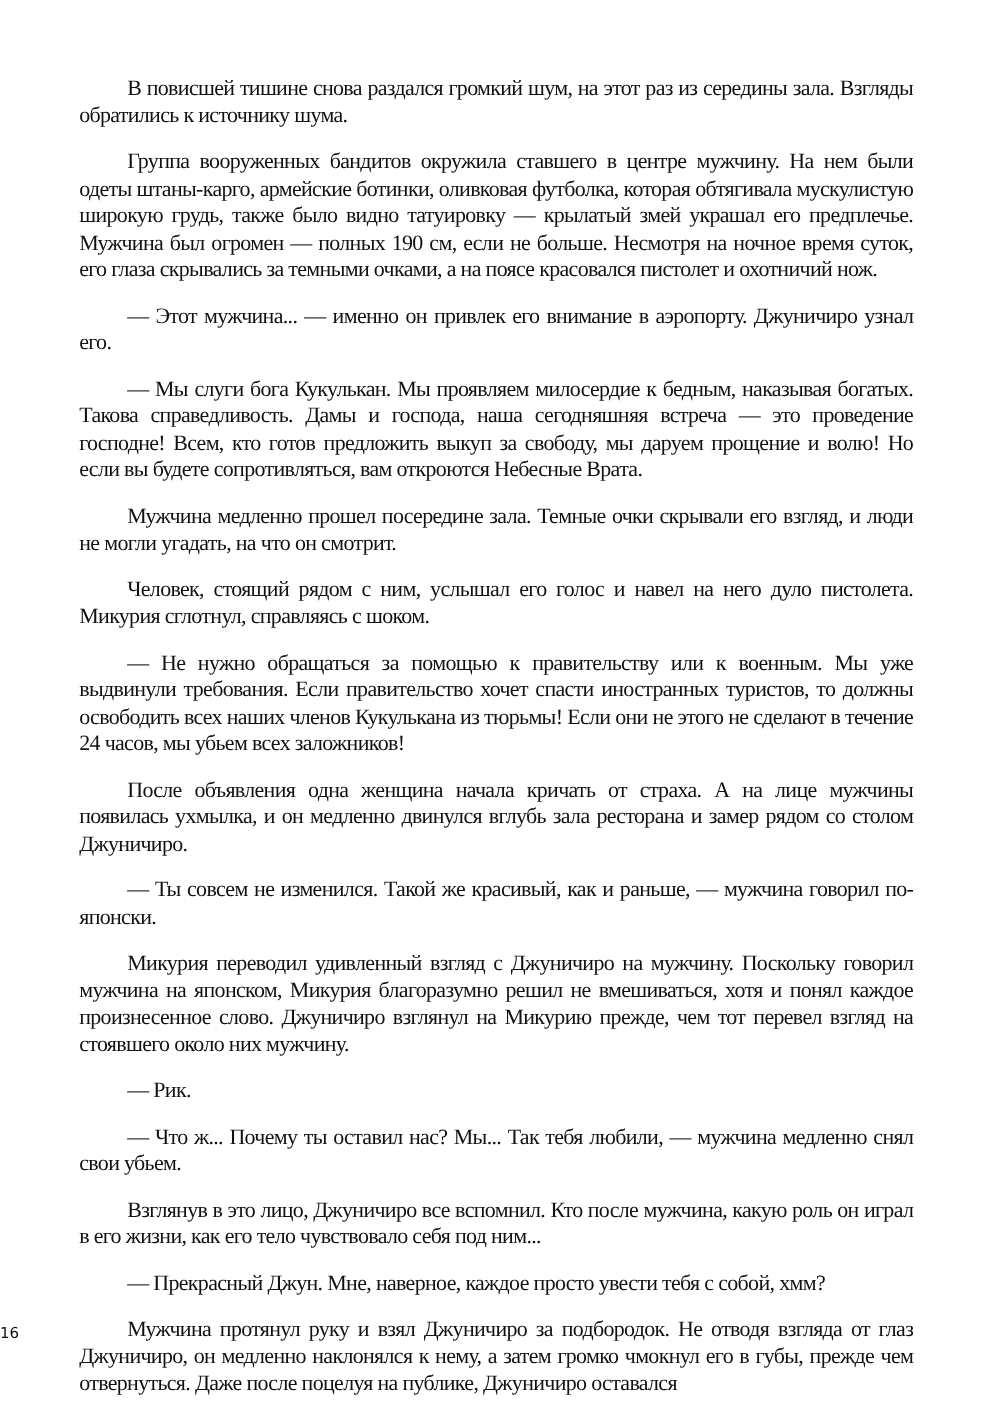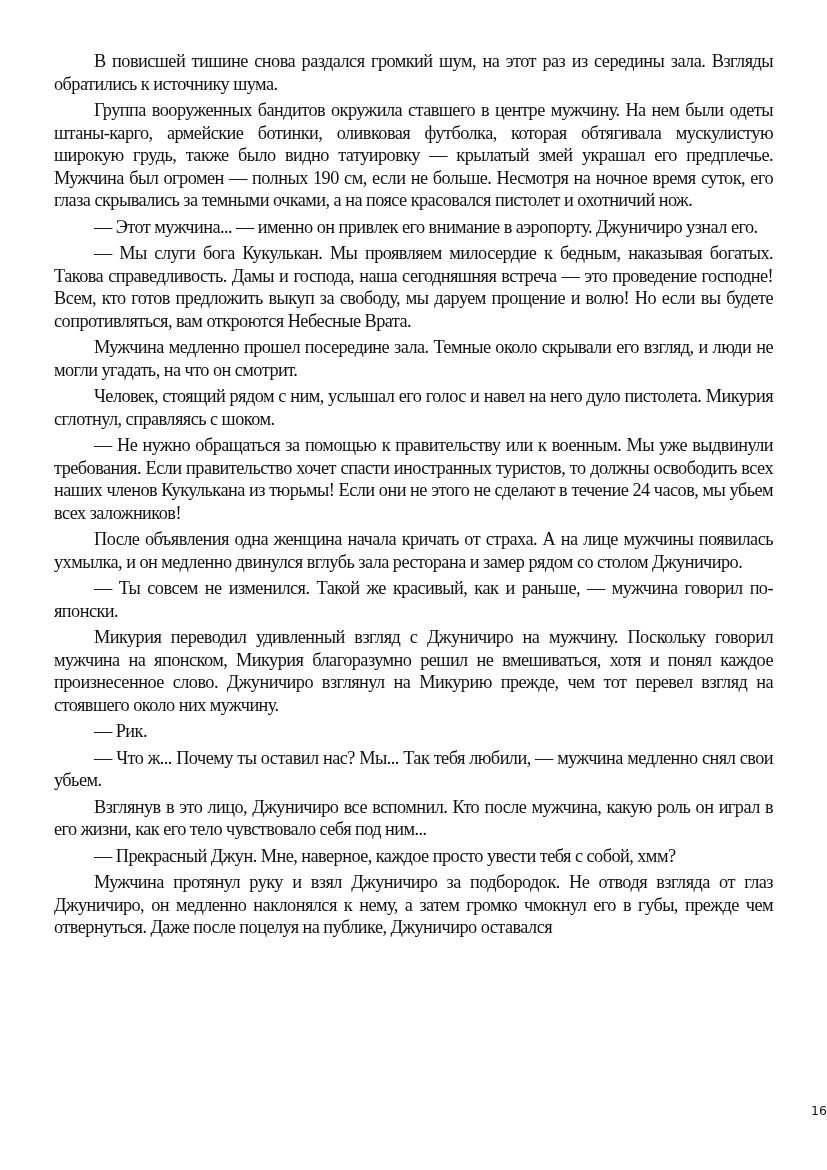--- a/index.html
+++ b/index.html
@@ -10,45 +10,45 @@
     top: 46px;
     width: 727px;
     font-family: "Liberation Serif", serif;
     font-size: 18.3px;
     line-height: 22.5px;
     color: #111111;
     letter-spacing: -0.55px;
     word-spacing: 0px;
   }
   .para {
-    margin: 4px;
+    margin: 16px;
     text-indent: 40px;
     text-align: justify;
     text-align-last: left;
   }
   .page-number {
     position: absolute;
     top: 1103px;
     left: 0;
     width: 827px;
-    text-align: right;
+    text-align: left;
     font-family: "DejaVu Sans", sans-serif;
     font-size: 12.5px;
     color: #111111;
   }
 </style>
 </head>
 <body>
 
 <div class="page">
   <p class="para">В повисшей тишине снова раздался громкий шум, на этот раз из середины зала. Взгляды обратились к источнику шума.</p>
   <p class="para">Группа вооруженных бандитов окружила ставшего в центре мужчину. На нем были одеты штаны-карго, армейские ботинки, оливковая футболка, которая обтягивала мускулистую широкую грудь, также было видно татуировку — крылатый змей украшал его предплечье. Мужчина был огромен — полных 190 см, если не больше. Несмотря на ночное время суток, его глаза скрывались за темными очками, а на поясе красовался пистолет и охотничий нож.</p>
   <p class="para">— Этот мужчина... — именно он привлек его внимание в аэропорту. Джуничиро узнал его.</p>
   <p class="para">— Мы слуги бога Кукулькан. Мы проявляем милосердие к бедным, наказывая богатых. Такова справедливость. Дамы и господа, наша сегодняшняя встреча — это проведение господне! Всем, кто готов предложить выкуп за свободу, мы даруем прощение и волю! Но если вы будете сопротивляться, вам откроются Небесные Врата.</p>
-  <p class="para">Мужчина медленно прошел посередине зала. Темные около скрывали его взгляд, и люди не могли угадать, на что он смотрит.</p>
+  <p class="para">Мужчина медленно прошел посередине зала. Темные очки скрывали его взгляд, и люди не могли угадать, на что он смотрит.</p>
   <p class="para">Человек, стоящий рядом с ним, услышал его голос и навел на него дуло пистолета. Микурия сглотнул, справляясь с шоком.</p>
   <p class="para">— Не нужно обращаться за помощью к правительству или к военным. Мы уже выдвинули требования. Если правительство хочет спасти иностранных туристов, то должны освободить всех наших членов Кукулькана из тюрьмы! Если они не этого не сделают в течение 24 часов, мы убьем всех заложников!</p>
   <p class="para">После объявления одна женщина начала кричать от страха. А на лице мужчины появилась ухмылка, и он медленно двинулся вглубь зала ресторана и замер рядом со столом Джуничиро.</p>
   <p class="para">— Ты совсем не изменился. Такой же красивый, как и раньше, — мужчина говорил по-японски.</p>
   <p class="para">Микурия переводил удивленный взгляд с Джуничиро на мужчину. Поскольку говорил мужчина на японском, Микурия благоразумно решил не вмешиваться, хотя и понял каждое произнесенное слово. Джуничиро взглянул на Микурию прежде, чем тот перевел взгляд на стоявшего около них мужчину.</p>
   <p class="para">— Рик.</p>
   <p class="para">— Что ж... Почему ты оставил нас? Мы... Так тебя любили, — мужчина медленно снял свои убьем.</p>
   <p class="para">Взглянув в это лицо, Джуничиро все вспомнил. Кто после мужчина, какую роль он играл в его жизни, как его тело чувствовало себя под ним...</p>
   <p class="para">— Прекрасный Джун. Мне, наверное, каждое просто увести тебя с собой, хмм?</p>
   <p class="para">Мужчина протянул руку и взял Джуничиро за подбородок. Не отводя взгляда от глаз Джуничиро, он медленно наклонялся к нему, а затем громко чмокнул его в губы, прежде чем отвернуться. Даже после поцелуя на публике, Джуничиро оставался</p>

